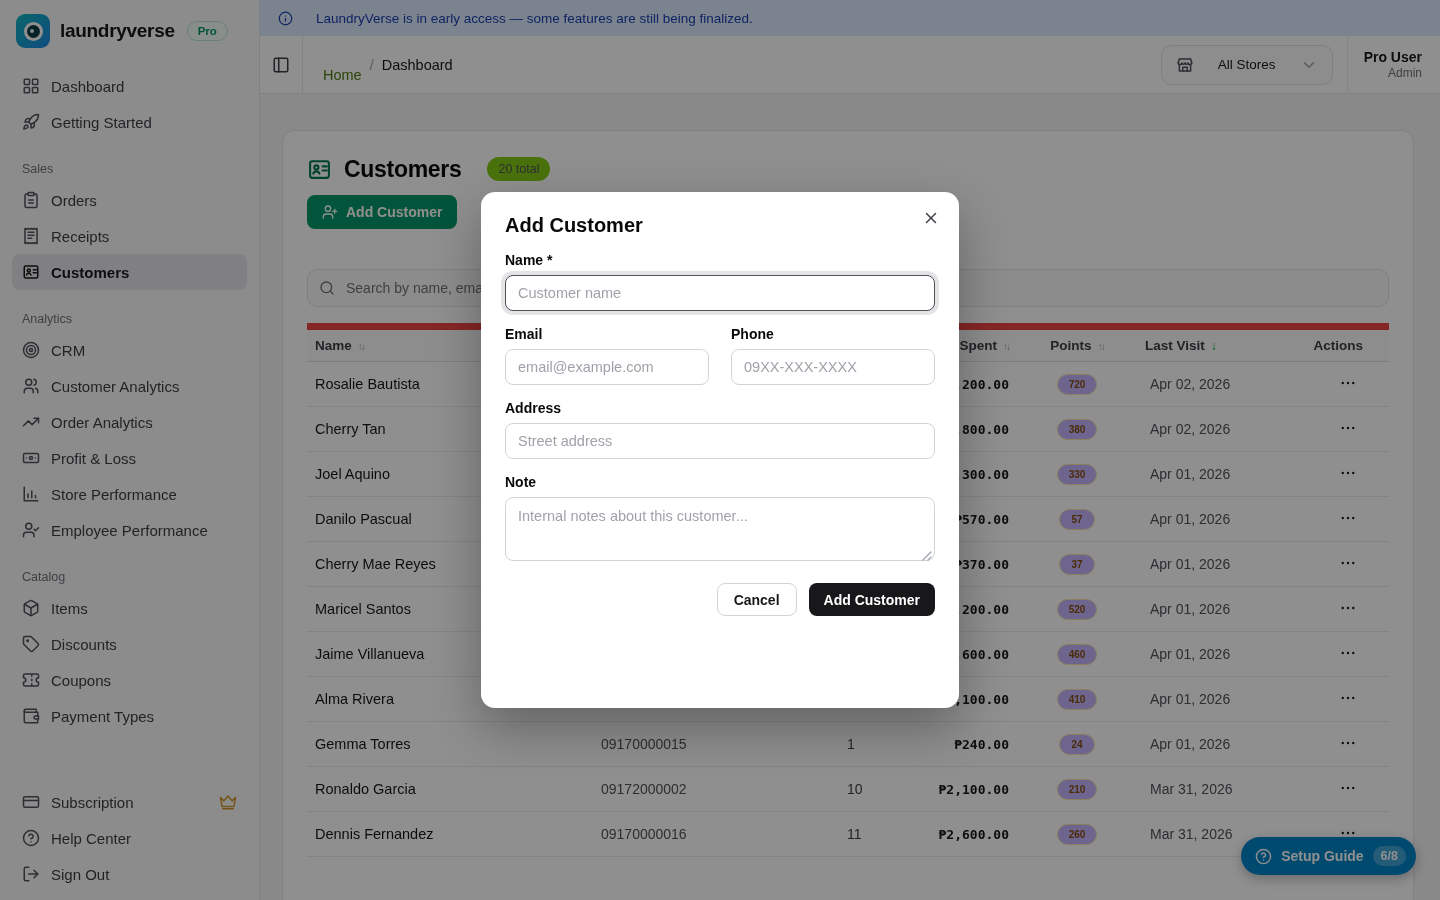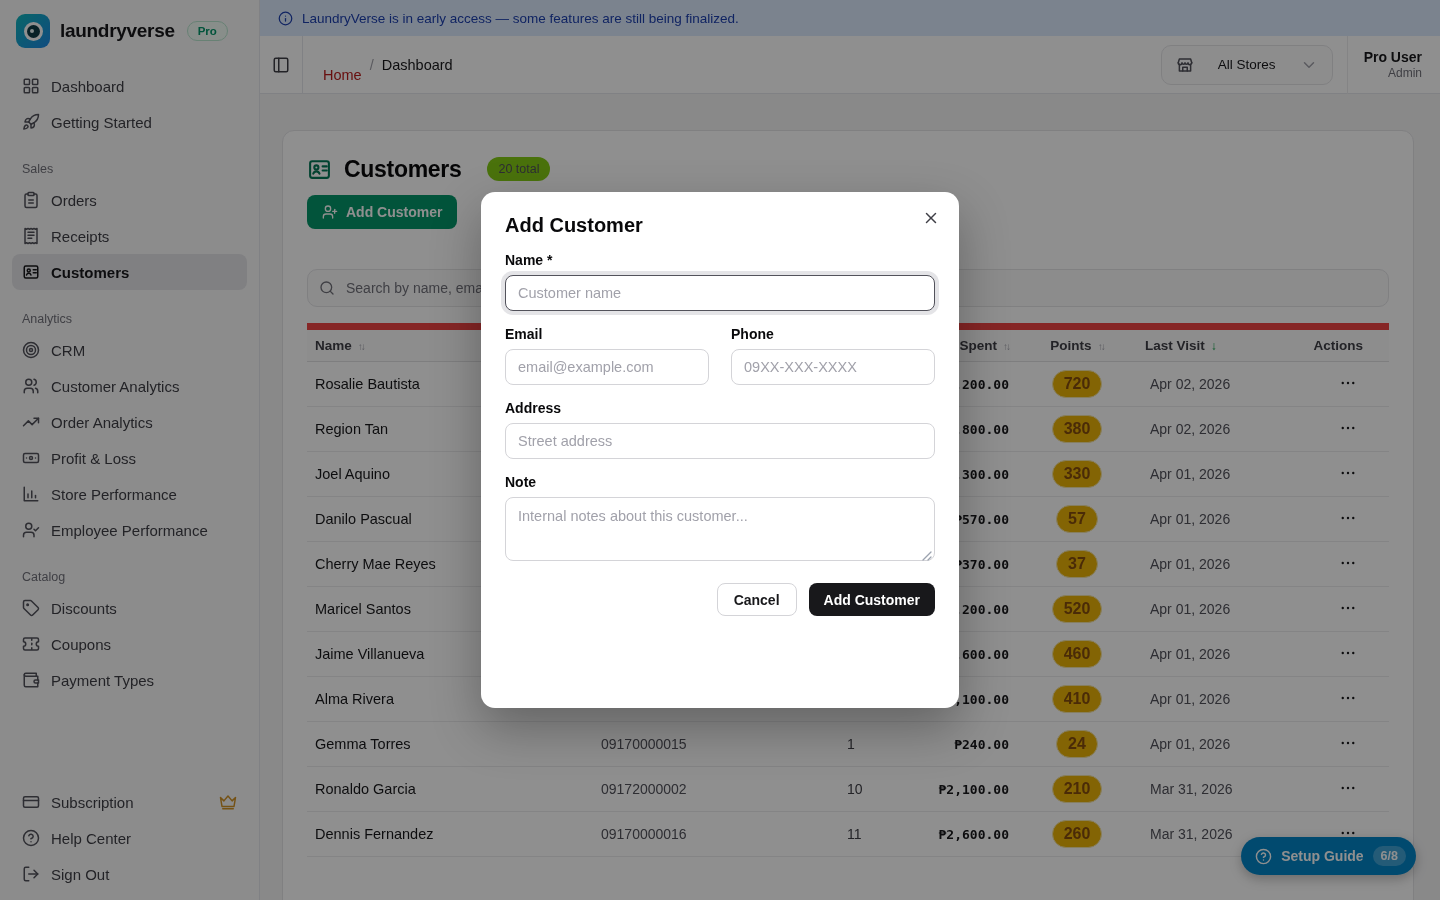--- a/index.html
+++ b/index.html
@@ -42,34 +42,34 @@
   .nav-item.active { background:#e5e5e8; color:#18181b; font-weight:600; }
   .nav-item.active .icon { color:#18181b; }
   .nav-item .nav-label { flex:1; white-space:nowrap; }
   .nav-item .trail { color:#d09227; width:18px; height:18px; }
   .sidebar-footer { padding:8px 12px 8px; }
 
   
   .main { position:absolute; left:260px; top:0; width:1180px; height:900px; }
   .banner {
     height:36px; background:#dbeafe; color:#1e40af; display:flex; align-items:center;
-    gap:9px; padding:12px 18px; font-size:13.5px;
+    gap:23px; padding:12px 18px; font-size:13.5px;
   }
   .banner .icon { width:15px; height:15px; color:#1e40af; }
   .topbar {
     height:58px; background:#fff; border-bottom:1px solid #e5e7eb;
     display:flex; align-items:center;
   }
   .panel-toggle {
     width:43px; height:58px; display:flex; align-items:center; justify-content:center;
     border-right:1px solid #e5e7eb; background:none; border-top:none; border-left:none; border-bottom:none;
     cursor:pointer; color:#3f3f46;
   }
   .breadcrumb { display:flex; align-items:center; gap:8px; padding-left:20px; font-size:14.5px; flex:1; }
-  .crumb-home { color:#b91c1c; cursor:pointer;margin-top:20px; }
+  .crumb-home { color:#4d7c0f; cursor:pointer;margin-top:20px; }
   .crumb-sep { color:#a1a1aa; }
   .crumb-current { color:#18181b; font-weight:500; }
   .store-pill {
     display:flex; align-items:center; gap:10px; height:40px; min-width:172px;
     border:1px solid #e4e4e7; background:#fcfcfc; border-radius:10px;
     padding:0 14px; cursor:pointer; margin-right:14px; justify-content:space-between;
   }
   .store-pill .icon { color:#52525b; }
   .store-label { font-size:13.5px; color:#18181b; }
   .userbox { text-align:right; padding:0 18px 0 16px; border-left:1px solid #eceçee; border-left:1px solid #ececee; height:58px; display:flex; flex-direction:column; justify-content:center; }
@@ -118,22 +118,22 @@
   th.num, td.num { text-align:right; }
   th.ctr, td.ctr { text-align:center; }
   .sort-both::after { content:"↑↓"; font-size:10px; color:#a1a1aa; letter-spacing:-2px; margin-left:6px; }
   .sort-desc::after { content:"↓"; font-size:12px; color:#16a34a; font-weight:700; margin-left:6px; }
   tbody td { height:45px; border-bottom:1px solid #ececee; font-size:14px; color:#52525b; padding:0 8px; white-space:nowrap; overflow:hidden; }
   td.cell-name { font-size:14.5px; color:#18181b; font-weight:500; }
   td.cell-phone { padding-left:14px; }
   td.cell-visits { color:#3f3f46; padding-left:10px; }
   td.cell-spent { font-family:"DejaVu Sans Mono","DejaVu Sans",monospace; font-size:13px; font-weight:700; color:#18181b; }
   .points-badge {
-    display:inline-block; background:#eab308; border:1px solid #f1e2a8; color:#854d0e;
-    font-size:16px; font-weight:600; border-radius:999px; padding:4px 11px; min-width:22px; text-align:center;
+    display:inline-block; background:#c4b5fd; border:1px solid #f1e2a8; color:#854d0e;
+    font-size:10px; font-weight:600; border-radius:999px; padding:4px 11px; min-width:22px; text-align:center;
   }
   td.cell-actions { text-align:right; padding-right:26px; }
   .row-menu-btn { background:none; border:none; cursor:pointer; color:#18181b; padding:4px 6px; }
 
   
   .setup-guide {
     position:absolute; right:24px; bottom:25px; height:38px; z-index:30;
     background:#0284c7; color:#fff; border:none; border-radius:999px; cursor:pointer;
     display:flex; align-items:center; gap:9px; padding:0 10px 0 14px;
     font-size:14px; font-weight:600; font-family:inherit;
@@ -307,20 +307,30 @@
         <span class="icon">
           <svg width="18" height="18" viewBox="0 0 24 24" fill="none" stroke="currentColor" stroke-width="2" stroke-linecap="round" stroke-linejoin="round" style="width:100%;height:100%">
             <path d="M16 21v-2a4 4 0 0 0-4-4H6a4 4 0 0 0-4 4v2"></path>
             <circle cx="9" cy="7" r="4"></circle>
             <polyline points="16 11 18 13 22 9"></polyline>
           </svg>
         </span>
         <span class="nav-label">Employee Performance</span>
       </div>
       <div class="nav-section-title">Catalog</div>
+      <div class="nav-item">
+        <span class="icon">
+          <svg width="18" height="18" viewBox="0 0 24 24" fill="none" stroke="currentColor" stroke-width="2" stroke-linecap="round" stroke-linejoin="round" style="width:100%;height:100%">
+            <path d="M21 8a2 2 0 0 0-1-1.73l-7-4a2 2 0 0 0-2 0l-7 4A2 2 0 0 0 3 8v8a2 2 0 0 0 1 1.73l7 4a2 2 0 0 0 2 0l7-4A2 2 0 0 0 21 16z"></path>
+            <path d="M3.3 7l8.7 5 8.7-5"></path>
+            <path d="M12 22V12"></path>
+          </svg>
+        </span>
+        <span class="nav-label">Items</span>
+      </div>
       <div class="nav-item">
         <span class="icon">
           <svg width="18" height="18" viewBox="0 0 24 24" fill="none" stroke="currentColor" stroke-width="2" stroke-linecap="round" stroke-linejoin="round" style="width:100%;height:100%">
             <path d="M12.6 2.6a2 2 0 0 0-1.4-.6H4a2 2 0 0 0-2 2v7.2c0 .53.21 1.04.59 1.41l8.8 8.8a2 2 0 0 0 2.83 0l7.18-7.18a2 2 0 0 0 0-2.83z"></path>
             <circle cx="7.5" cy="7.5" r="1" fill="currentColor"></circle>
           </svg>
         </span>
         <span class="nav-label">Discounts</span>
       </div>
       <div class="nav-item">
@@ -499,21 +509,21 @@
               <td style="padding-left: 13px;">Apr 02, 2026</td>
               <td class="cell-actions"><button class="row-menu-btn"><span class="icon" style="width: 18px; height: 18px;">
                     <svg width="18" height="18" viewBox="0 0 24 24" fill="none" stroke="currentColor" stroke-width="2" stroke-linecap="round" stroke-linejoin="round" style="width:100%;height:100%">
                       <circle cx="5" cy="12" r="1.6" fill="currentColor" stroke="none"></circle>
                       <circle cx="12" cy="12" r="1.6" fill="currentColor" stroke="none"></circle>
                       <circle cx="19" cy="12" r="1.6" fill="currentColor" stroke="none"></circle>
                     </svg>
                   </span></button></td>
             </tr>
             <tr>
-              <td class="cell-name">Region Tan</td>
+              <td class="cell-name">Cherry Tan</td>
               <td class="cell-phone"></td>
               <td class="cell-visits"></td>
               <td class="cell-spent num">₱3,800.00</td>
               <td class="ctr"><span class="points-badge">380</span></td>
               <td style="padding-left: 13px;">Apr 02, 2026</td>
               <td class="cell-actions"><button class="row-menu-btn"><span class="icon" style="width: 18px; height: 18px;">
                     <svg width="18" height="18" viewBox="0 0 24 24" fill="none" stroke="currentColor" stroke-width="2" stroke-linecap="round" stroke-linejoin="round" style="width:100%;height:100%">
                       <circle cx="5" cy="12" r="1.6" fill="currentColor" stroke="none"></circle>
                       <circle cx="12" cy="12" r="1.6" fill="currentColor" stroke="none"></circle>
                       <circle cx="19" cy="12" r="1.6" fill="currentColor" stroke="none"></circle>

